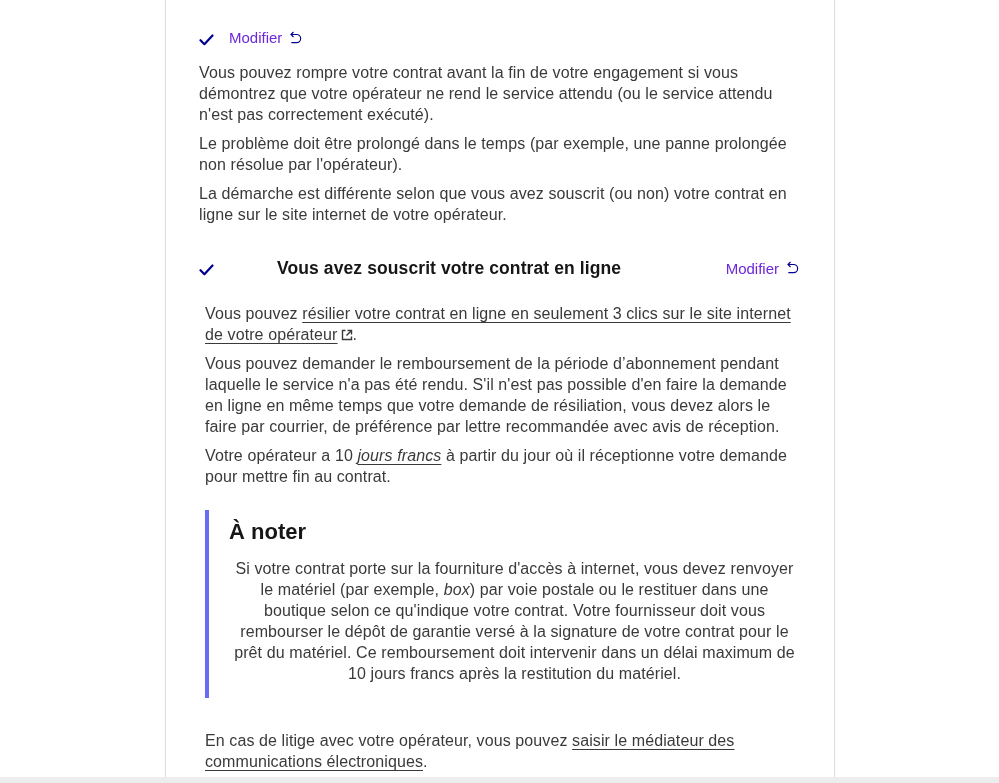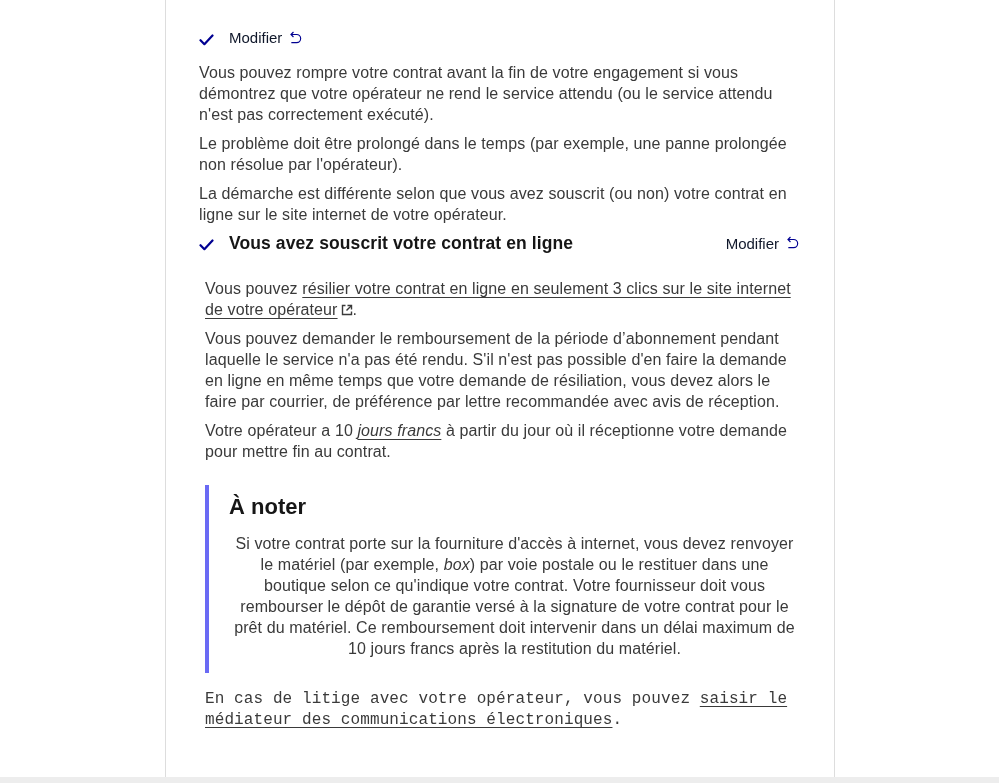--- a/index.html
+++ b/index.html
@@ -42,38 +42,38 @@
     line-height: 22px;
     flex: 1 1 auto;
   }
   .modify-btn {
     flex: 0 0 auto;
     display: inline-flex;
     align-items: center;
     gap: 7px;
     background: none;
     border: none;
-    color: #0f172a;
+    color: #6d28d9;
     font-family: "Liberation Sans", sans-serif;
     font-size: 15px;
     font-weight: 500;
     cursor: pointer;
     padding: 0;
     text-align: center;
   }
   .undo-icon { width: 14px; height: 14px; display: inline-block; }
   p.body-text {
     font-size: 16px;
     line-height: 21px;
     color: #3a3a3a;
     letter-spacing: 0.1px;
   }
   .sec1-p1 { margin-top: 16px; }
   .p-gap    { margin-top: 8px; }
-  .header-2 { margin-top: 7px; }
+  .header-2 { margin-top: 32px; gap: 48px; }
   .section-2 { margin-left: 6px; }
   .sec2-p1 { margin-top: 24px; }
   a.inline-link {
     color: inherit;
     text-decoration: underline;
     text-underline-offset: 3px;
     cursor: pointer;
   }
   .ext-link-icon {
     width: 12px; height: 12px;
@@ -93,21 +93,21 @@
     margin-top: 23px;
     border-left: 4px solid #6a6af4;
     padding: 9px 0 14px 20px;
   }
   .callout-title {
     font-size: 22px;
     font-weight: bold;
     color: #161616;
   }
   .callout-body { margin-top: 13px; text-align: center; }
-  .dispute-p { margin-top: 16px; font-family: Liberation Mono, monospace; }
+  .dispute-p { margin-top: 32px; }
 </style>
 </head>
 <body>
 
 <div class="card">
 
   <div class="step-header">
     <span class="check-icon">
       <svg viewBox="0 0 15 12" width="15" height="12" fill="none" stroke="#000091" stroke-width="2.2" stroke-linecap="round" stroke-linejoin="round">
           <path d="M1.5 6.2 L5.4 10.2 L13.5 1.5"></path>

